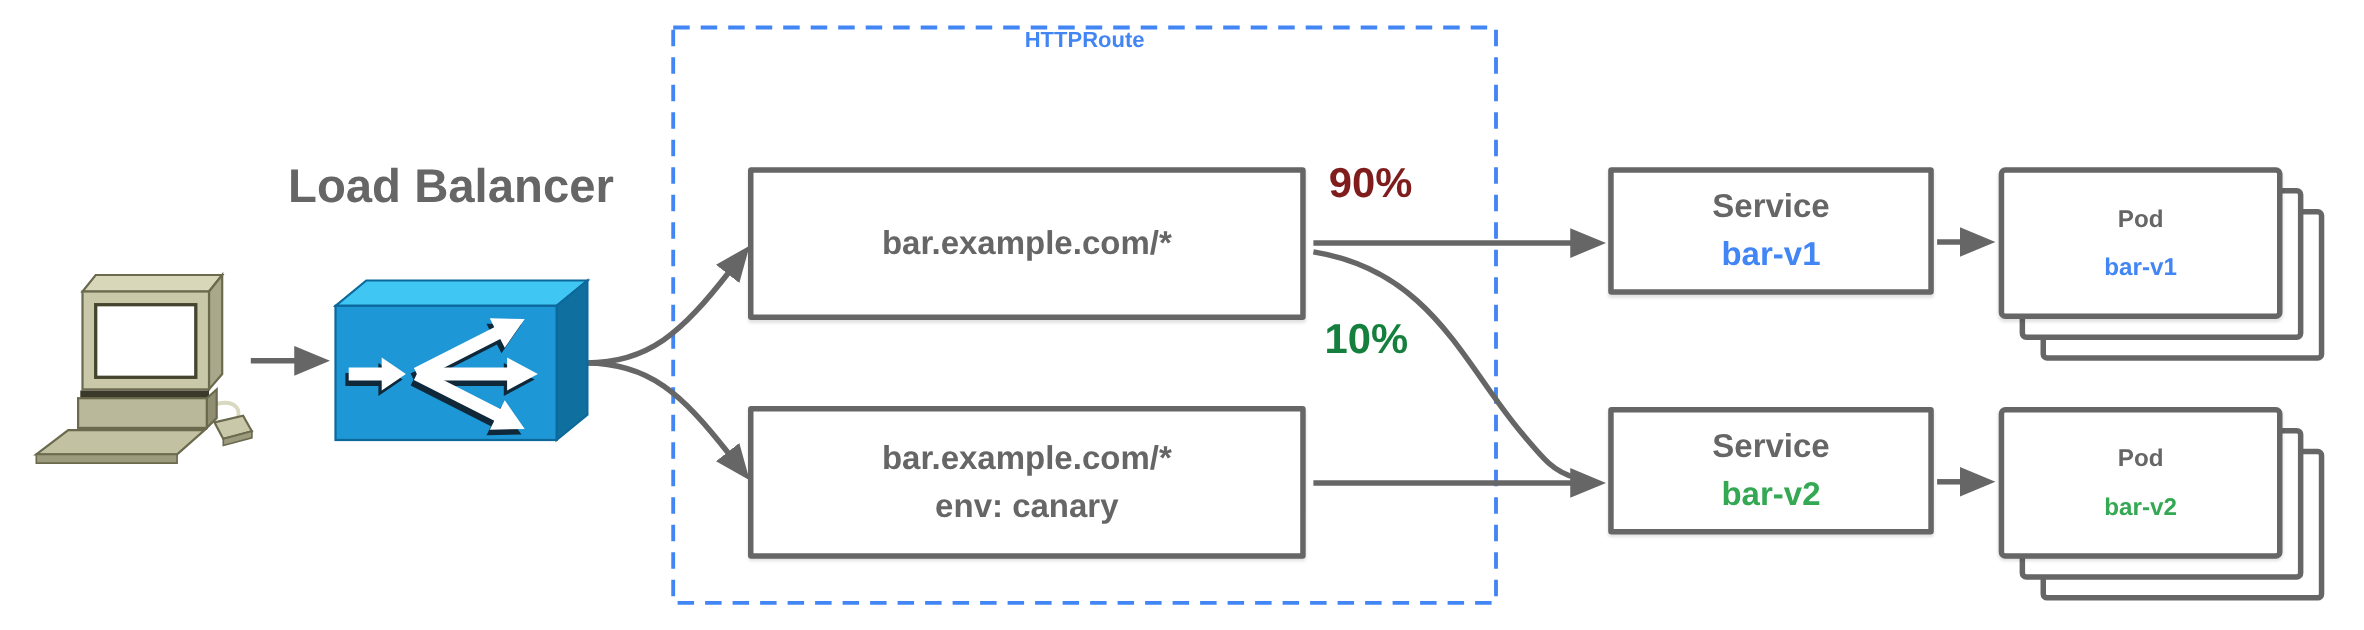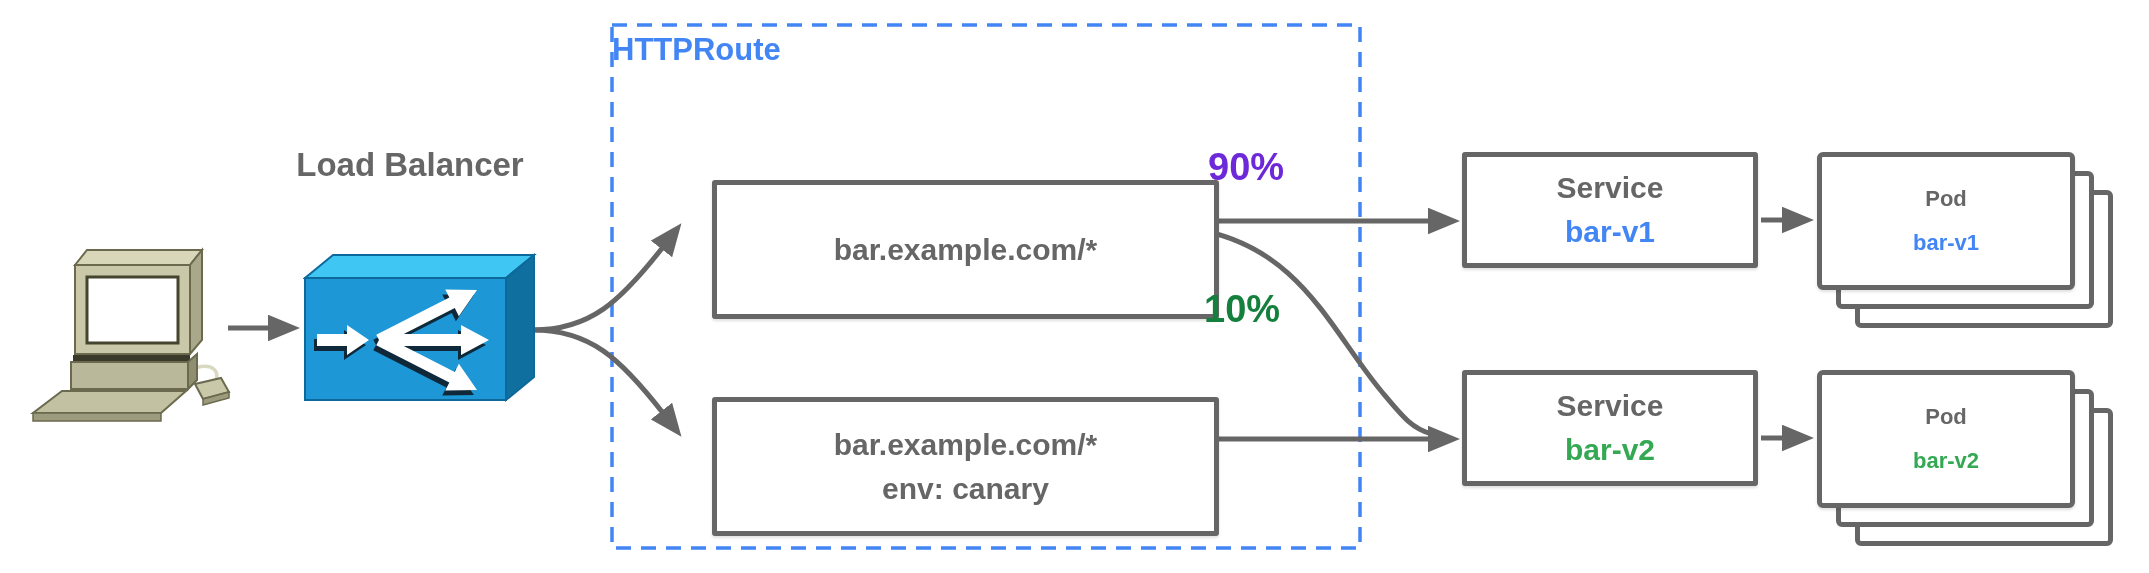--- a/index.html
+++ b/index.html
@@ -1,28 +1,28 @@
 <!DOCTYPE html>
 <html><head>
 <meta charset="utf-8">
 <style>
   html,body{margin:0;padding:0;background:#fff;}
   .canvas{position:relative;width:2149px;height:573px;background:#fff;overflow:hidden;
           font-family:"Liberation Sans",sans-serif;font-weight:bold;}
   .connectors{position:absolute;left:0;top:0;z-index:1;}
   .icon-wrap{position:absolute;z-index:2;}
   .lb-label{position:absolute;left:240px;top:146px;width:340px;text-align:center;
-            font-size:33px;color:#666;z-index:2;}
-  .route-title{position:absolute;left:612px;top:30px;width:748px;
-               font-size:31px;line-height:39px;z-index:2;}
+            font-size:43px;color:#666;z-index:2;}
+  .route-title{position:absolute;left:612px;top:18px;width:748px;text-align:center;
+               font-size:20px;line-height:39px;z-index:2;}
   .box{position:absolute;background:#fff;border:5px solid #666;box-sizing:border-box;
        display:flex;flex-direction:column;align-items:center;justify-content:center;
        text-align:center;color:#666;font-size:30px;line-height:44px;border-radius:3px;
        box-shadow:0 2px 3px rgba(0,0,0,.12);z-index:3;}
-  .rule{left:712px;width:507px;height:139px;margin-top:28px;}
+  .rule{left:680px;width:507px;height:139px;}
   .rule1{top:152px;}
   .rule2{top:369px;}
   .svc{left:1462px;width:296px;height:116px;}
   .svc1{top:152px;}
   .svc2{top:370px;}
   .pct{position:absolute;font-size:38px;white-space:nowrap;z-index:3;}
   .pct90{left:1208px;top:146px;}
   .pct10{left:1204px;top:288px;}
   .pod-stack{position:absolute;left:1817px;width:300px;height:180px;z-index:3;}
   .pods1{top:152px;}
@@ -100,21 +100,21 @@
   </div>
 
   <div class="box rule rule1">
     <div>bar.example.com/*</div>
   </div>
   <div class="box rule rule2">
     <div>bar.example.com/*</div>
     <div>env: canary</div>
   </div>
 
-  <div class="pct pct90" style="color: #6d28d9;">90%</div>
+  <div class="pct pct90" style="color: #7f1d1d;">90%</div>
   <div class="pct pct10" style="color: #15803d;">10%</div>
 
   <div class="box svc svc1">
     <div>Service</div>
     <div style="color: rgb(66, 133, 244);">bar-v1</div>
   </div>
   <div class="box svc svc2">
     <div>Service</div>
     <div style="color: rgb(52, 168, 83);">bar-v2</div>
   </div>

